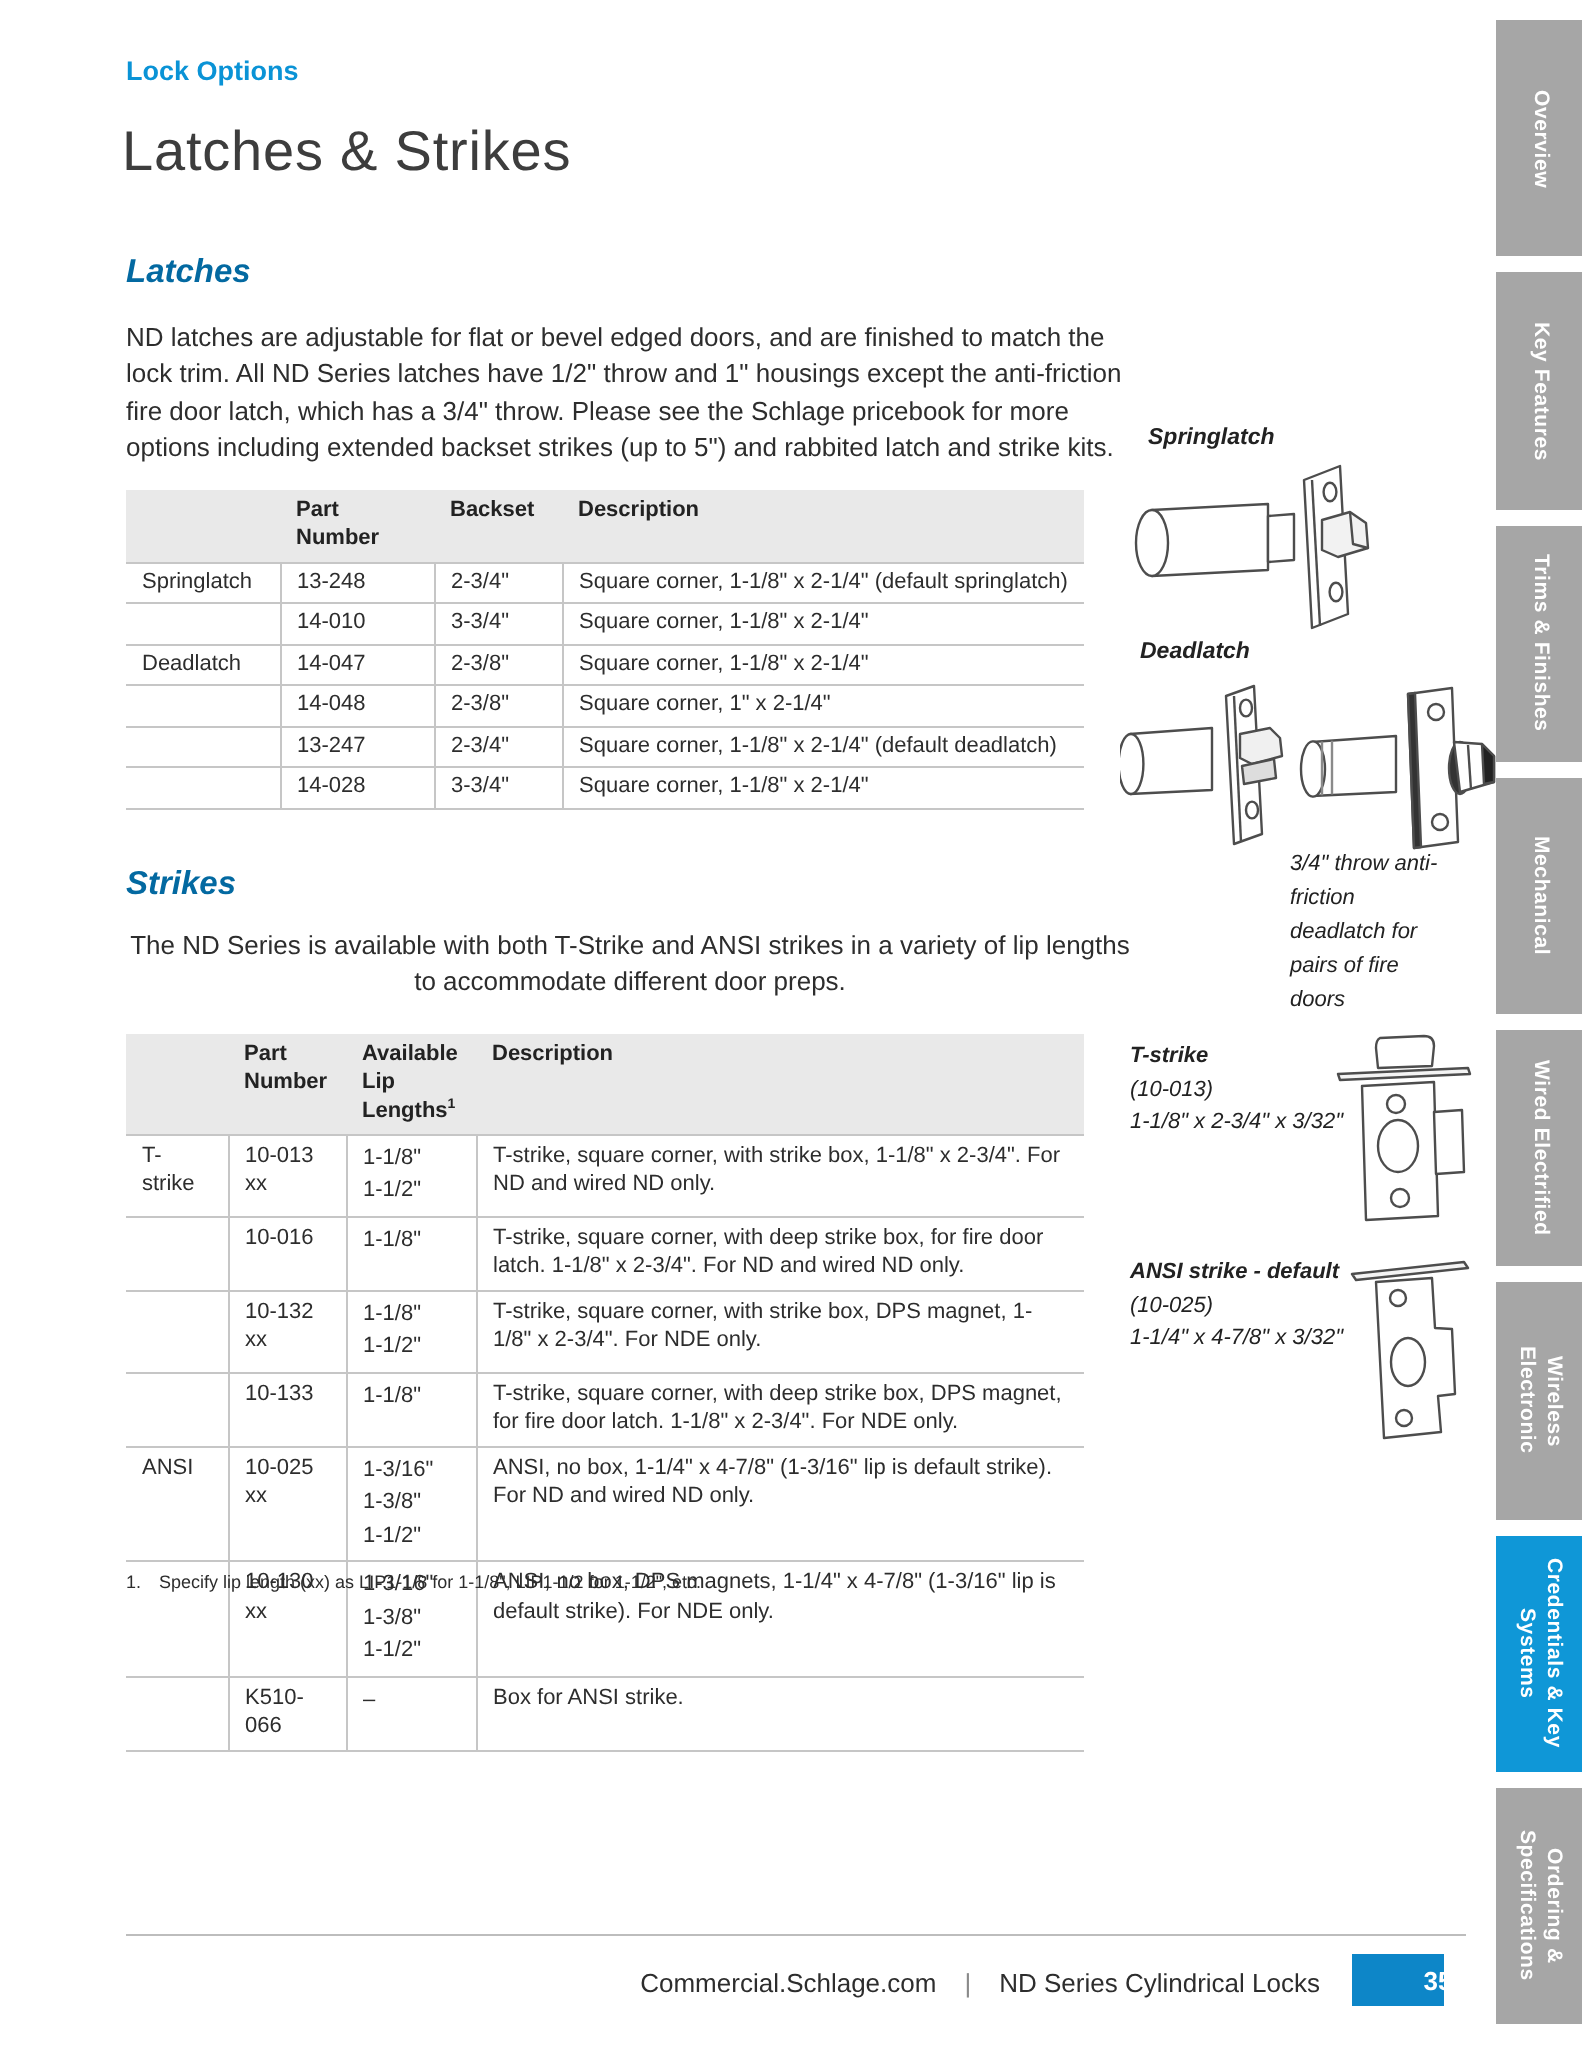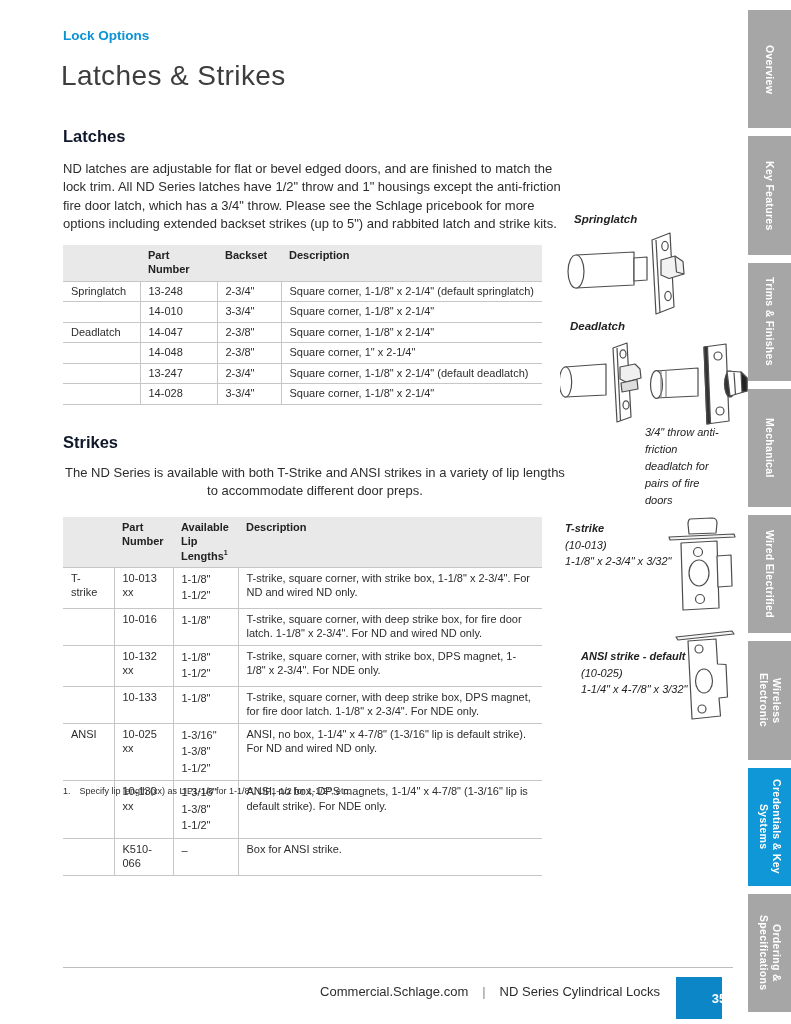--- a/index.html
+++ b/index.html
@@ -3,21 +3,21 @@
 <meta charset="utf-8">
 <style>
   * { margin:0; padding:0; box-sizing:border-box; }
   html,body { background:#ffffff; }
   .page {
     position:relative; width:791px; height:1024px; background:#ffffff;
     font-family:"Liberation Sans", sans-serif; color:#2e2e2e; overflow:hidden;
   }
   .eyebrow { position:absolute; left:63px; top:28px; font-size:13.5px; font-weight:bold; color:#0a93d6; }
   .page-title { position:absolute; left:61px; top:60px; font-size:28px; font-weight:400; color:#3d3d3d; letter-spacing:.4px; }
-  .section-heading { position:absolute; left:63px; font-size:16.5px; font-weight:bold; color:#0f172a; }
+  .section-heading { position:absolute; left:63px; font-size:16.5px; font-weight:bold; color:#0369a1;font-style:italic; }
   #latches-heading { top:127px; }
   #strikes-heading { top:433px; }
   .intro { position:absolute; left:63px; width:504px; font-size:13px; line-height:1.42; color:#2d2d2d; }
   #latches-intro { top:160px; }
   #strikes-intro { top:464px;text-align:center; }
 
   table { border-collapse:collapse; table-layout:fixed; width:479px; position:absolute; left:63px; }
   #latch-table { top:245px; }
   #strike-table { top:517px; }
   th { background:#e9e9e9; font-weight:bold; text-align:left; padding:4px 8px; font-size:11px; color:#222; vertical-align:top; line-height:1.25; }
@@ -45,21 +45,21 @@
     display:flex; align-items:center; justify-content:center;
     font-size:10.5px; font-weight:bold; letter-spacing:.3px; line-height:1.3;
     white-space:pre-line; text-align:center; cursor:pointer;
   }
   .tab.active { background:#0f97d7; }
 
   
   .footer-rule { position:absolute; left:63px; top:967px; width:670px; height:0; border-top:1px solid #bdbdbd; }
   .footer-text { position:absolute; left:63px; top:984px; width:597px; display:flex; justify-content:flex-end; gap:14px; font-size:13px; color:#2d2d2d; }
   .footer-text .divider { color:#8a8a8a; }
-  .page-box { position:absolute; left:676px; top:977px; width:46px; height:42px; background:#0d86c8; color:#fff; font-size:13px; font-weight:bold; display:flex; align-items:center; justify-content:center;padding-left:40px; }
+  .page-box { position:absolute; left:676px; top:977px; width:46px; height:26px; background:#0d86c8; color:#fff; font-size:13px; font-weight:bold; display:flex; align-items:center; justify-content:center;padding-left:40px; }
 </style>
 </head>
 <body>
 
 <div class="page">
 
   <div class="eyebrow">Lock Options</div>
   <h1 class="page-title">Latches &amp; Strikes</h1>
 
   <h2 class="section-heading" id="latches-heading">Latches</h2>
@@ -275,21 +275,21 @@
       <path d="M34 7 L56 6 Q61 6 61 11 L60 21 L33 22 L32 12 Q32 8 34 7 Z"></path>
       <path d="M13 25 L78 22 L79 25 L14 28 Z" fill="#f4f4f4"></path>
       <path d="M25 31 L61 29 L63 96 L27 98 Z"></path>
       <path d="M61 44 L75 43 L76 74 L62 75 Z"></path>
       <circle cx="42" cy="40" r="4.5"></circle>
       <ellipse cx="43" cy="61" rx="10" ry="13"></ellipse>
       <circle cx="44" cy="87" r="4.5"></circle>
     </g>
   </svg>
 
-  <div class="fig-spec" style="top:648px;margin-left:16px;">
+  <div class="fig-spec" style="top:628px;">
     <div class="t">ANSI strike - default</div>
     <div>(10-025)</div>
     <div>1-1/4" x 4-7/8" x 3/32"</div>
   </div>
   <svg class="fig-svg" style="left:668px; top:626px;" width="75" height="100" viewBox="0 0 75 100">
     <g fill="#ffffff" stroke="#4d4d4d" stroke-width="1.2" stroke-linejoin="round">
       <path d="M8 11 L64 5 L66 8 L10 14 Z" fill="#f4f4f4"></path>
       <path d="M20 15 L48 13 L49.5 38 L58 38.5 L59.5 71 L51 72 L52.5 90 L24 93 Z"></path>
       <circle cx="31" cy="23" r="4"></circle>
       <ellipse cx="36" cy="55" rx="8.5" ry="12"></ellipse>

